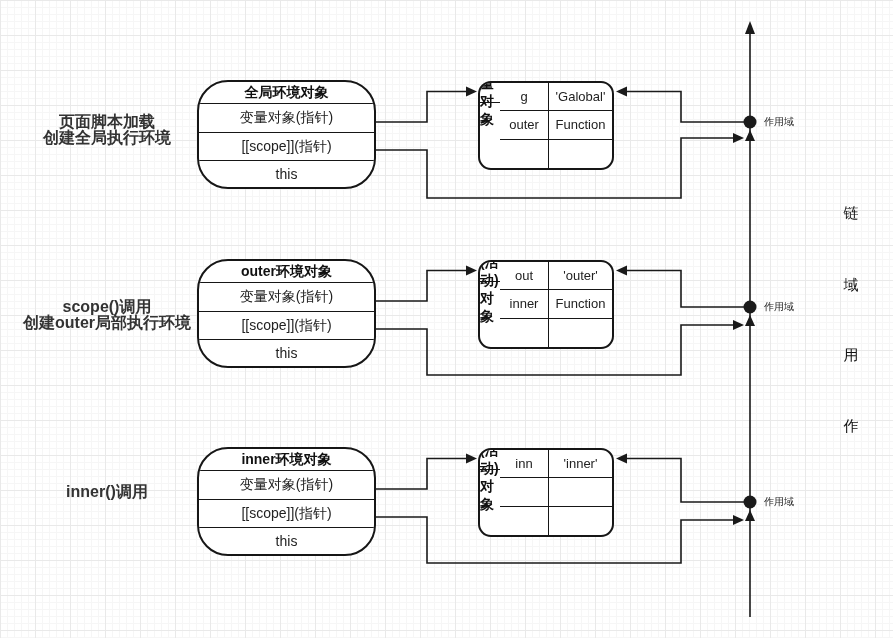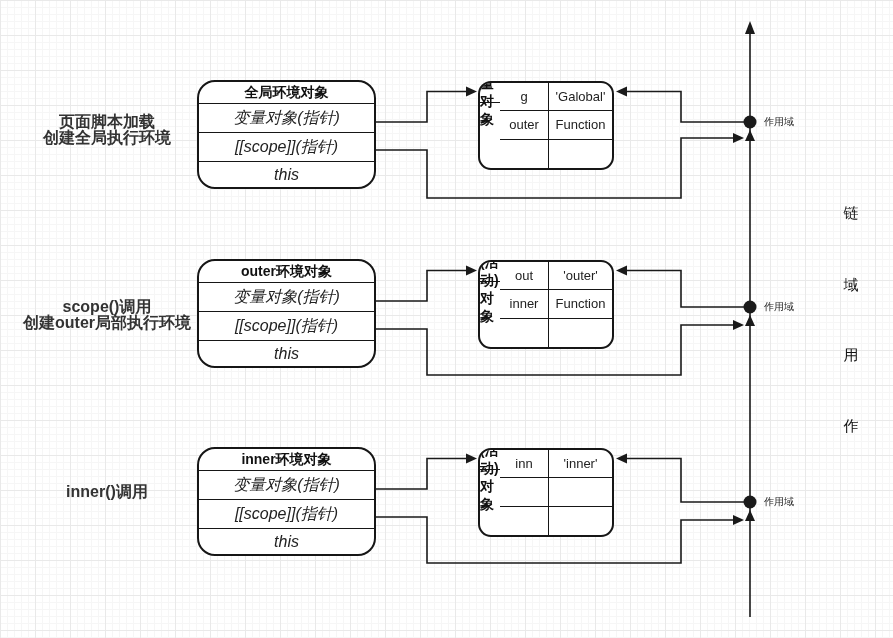--- a/index.html
+++ b/index.html
@@ -22,32 +22,32 @@
   svg.connectors {
     position:absolute; left:0; top:0; width:893px; height:638px;
     pointer-events:none;
   }
   svg.connectors path, svg.connectors line { stroke:#1a1a1a; stroke-width:1.6; fill:none; }
   svg.connectors polygon, svg.connectors circle { fill:#1a1a1a; stroke:none; }
 
   
   .envbox {
     position:absolute; left:197px; width:179px; height:109px;
-    background:#fff; border:2px solid #161616; border-radius:18px;
+    background:#fff; border:2px solid #161616; border-radius:31px;
     display:flex; flex-direction:column; overflow:hidden;
   }
   .envbox-title {
     height:22px; flex:0 0 22px; border-bottom:1.6px solid #161616;
     font-size:14px; font-weight:bold; color:#111;
     display:flex; align-items:center; justify-content:center;
   }
   .envbox-row {
     flex:1 1 auto; border-bottom:1.6px solid #161616;
-    font-size:16px; color:#222;
-    display:flex; align-items:center; justify-content:center;font-style:italic;
+    font-size:14px; color:#222;
+    display:flex; align-items:center; justify-content:center;
   }
   .envbox-row.last { border-bottom:none; }
 
   
   .vtable {
     position:absolute; left:478px; width:136px; height:89px;
     background:#fff; border:2px solid #161616; border-radius:13px;
     display:flex; flex-direction:row; overflow:hidden;
   }
   .vtable-title {

